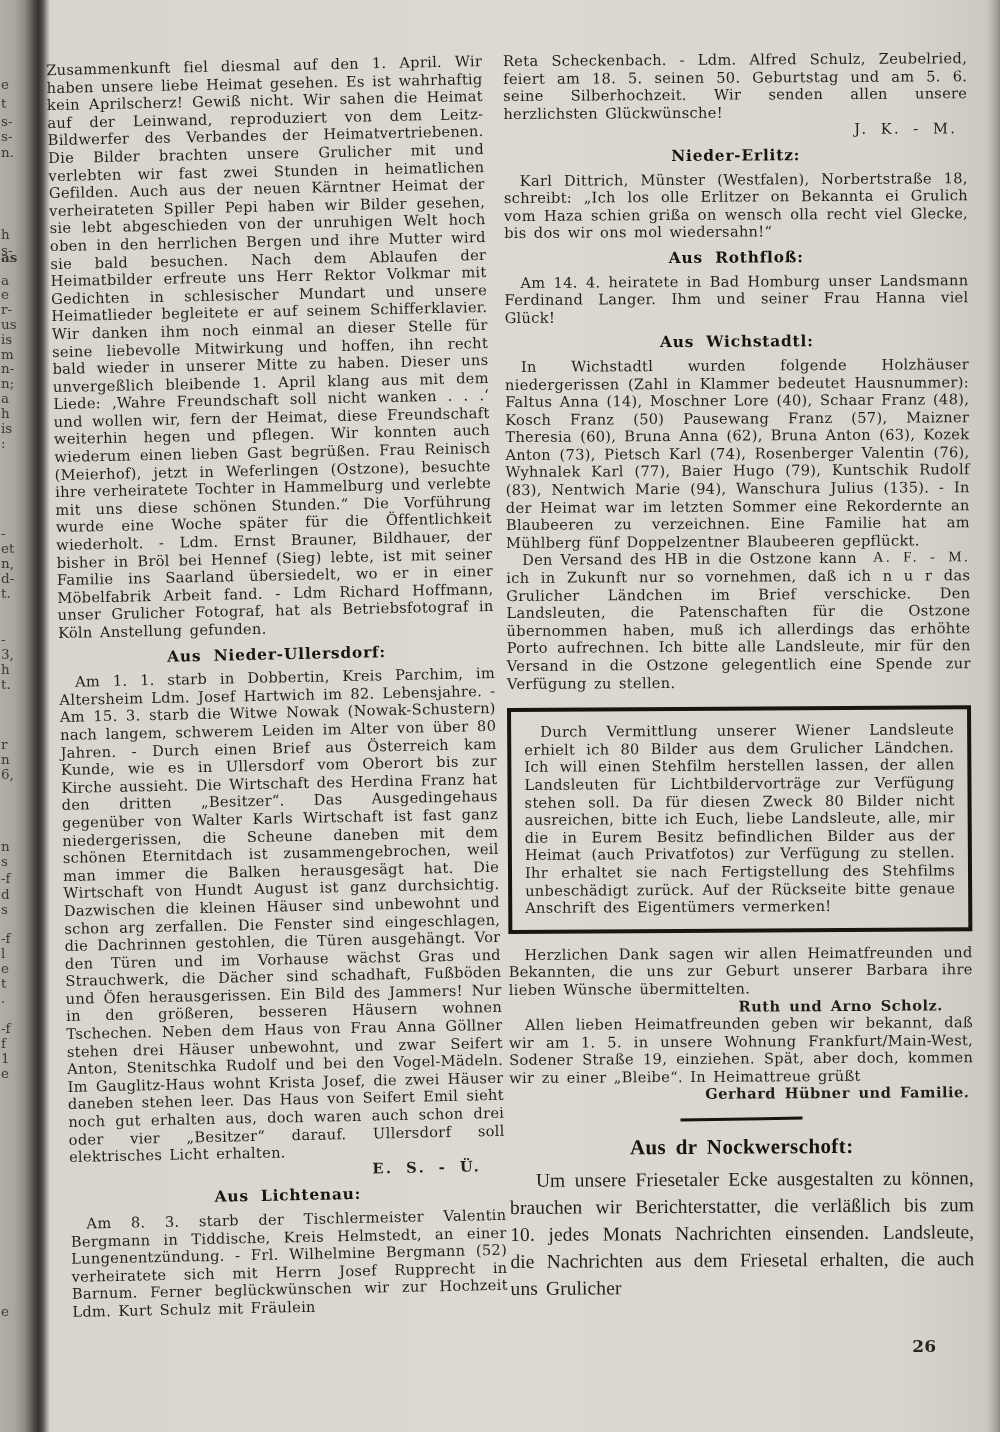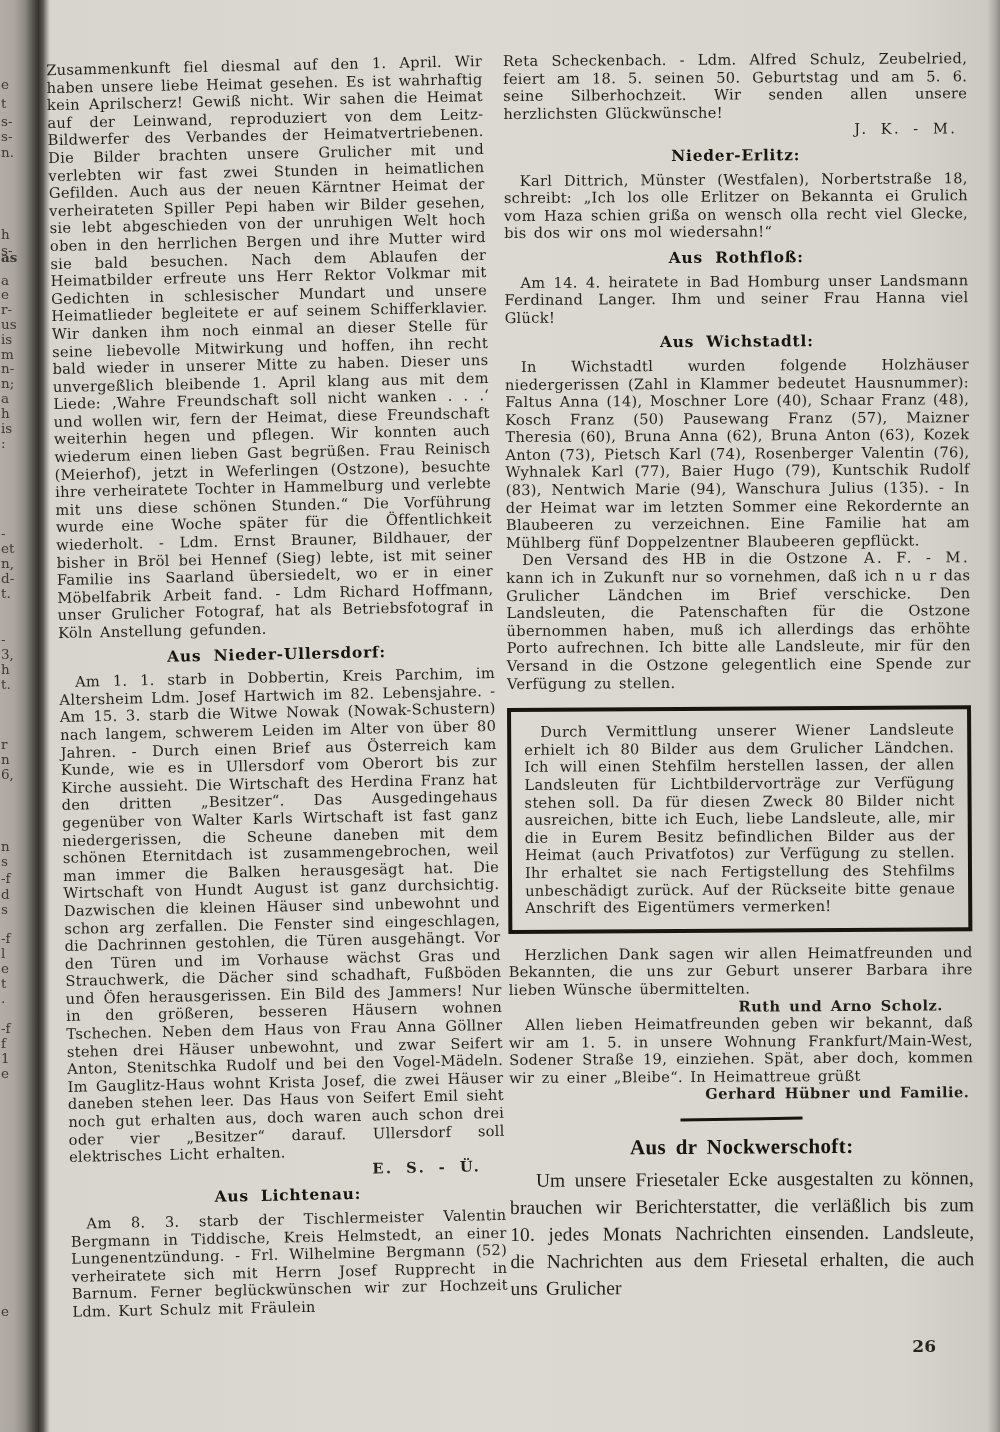--- a/index.html
+++ b/index.html
@@ -18,21 +18,21 @@
   p{margin:0;}
   .indent{text-indent:16px;}
   h3{font-size:15.4px;font-weight:bold;text-align:center;margin:9px 0 5px;
      letter-spacing:.8px;word-spacing:6px;color:#171511;}
   .sig{text-align:right;letter-spacing:2.5px;word-spacing:5px;}
   .sig-esu{padding-right:24px;font-weight:bold;}
   .sig-jkm{padding-right:10px;}
   .sig-names{font-weight:bold;letter-spacing:.5px;word-spacing:3px;}
   .sig-scholz{padding-right:30px;}
   .sig-huebner{padding-right:4px;}
-  .inline-sig{float:right;letter-spacing:2.5px;word-spacing:5px;}
+  .inline-sig{float:right;letter-spacing:2.5px;word-spacing:5px;font-family:Liberation Serif, serif;}
   .notice-box{border:4px solid #17150f;padding:11px 13px 13px;margin:16px 0 12px;}
   .divider{width:122px;height:3px;background:#17150f;margin:15px auto 11px;transform:rotate(-.6deg);}
   .nock-h{font-family:"Liberation Serif",serif;font-size:21px;letter-spacing:.4px;word-spacing:4px;margin:18px 0 9px;}
   .nock-p{font-family:"Liberation Serif",serif;font-size:19.5px;line-height:27px;text-indent:26px;word-spacing:3px;letter-spacing:.1px;}
   .page-number{position:absolute;right:64px;top:1336px;font-size:17px;font-weight:bold;color:#26241f;}
 </style>
 </head>
 <body>
 
 <div class="page">

